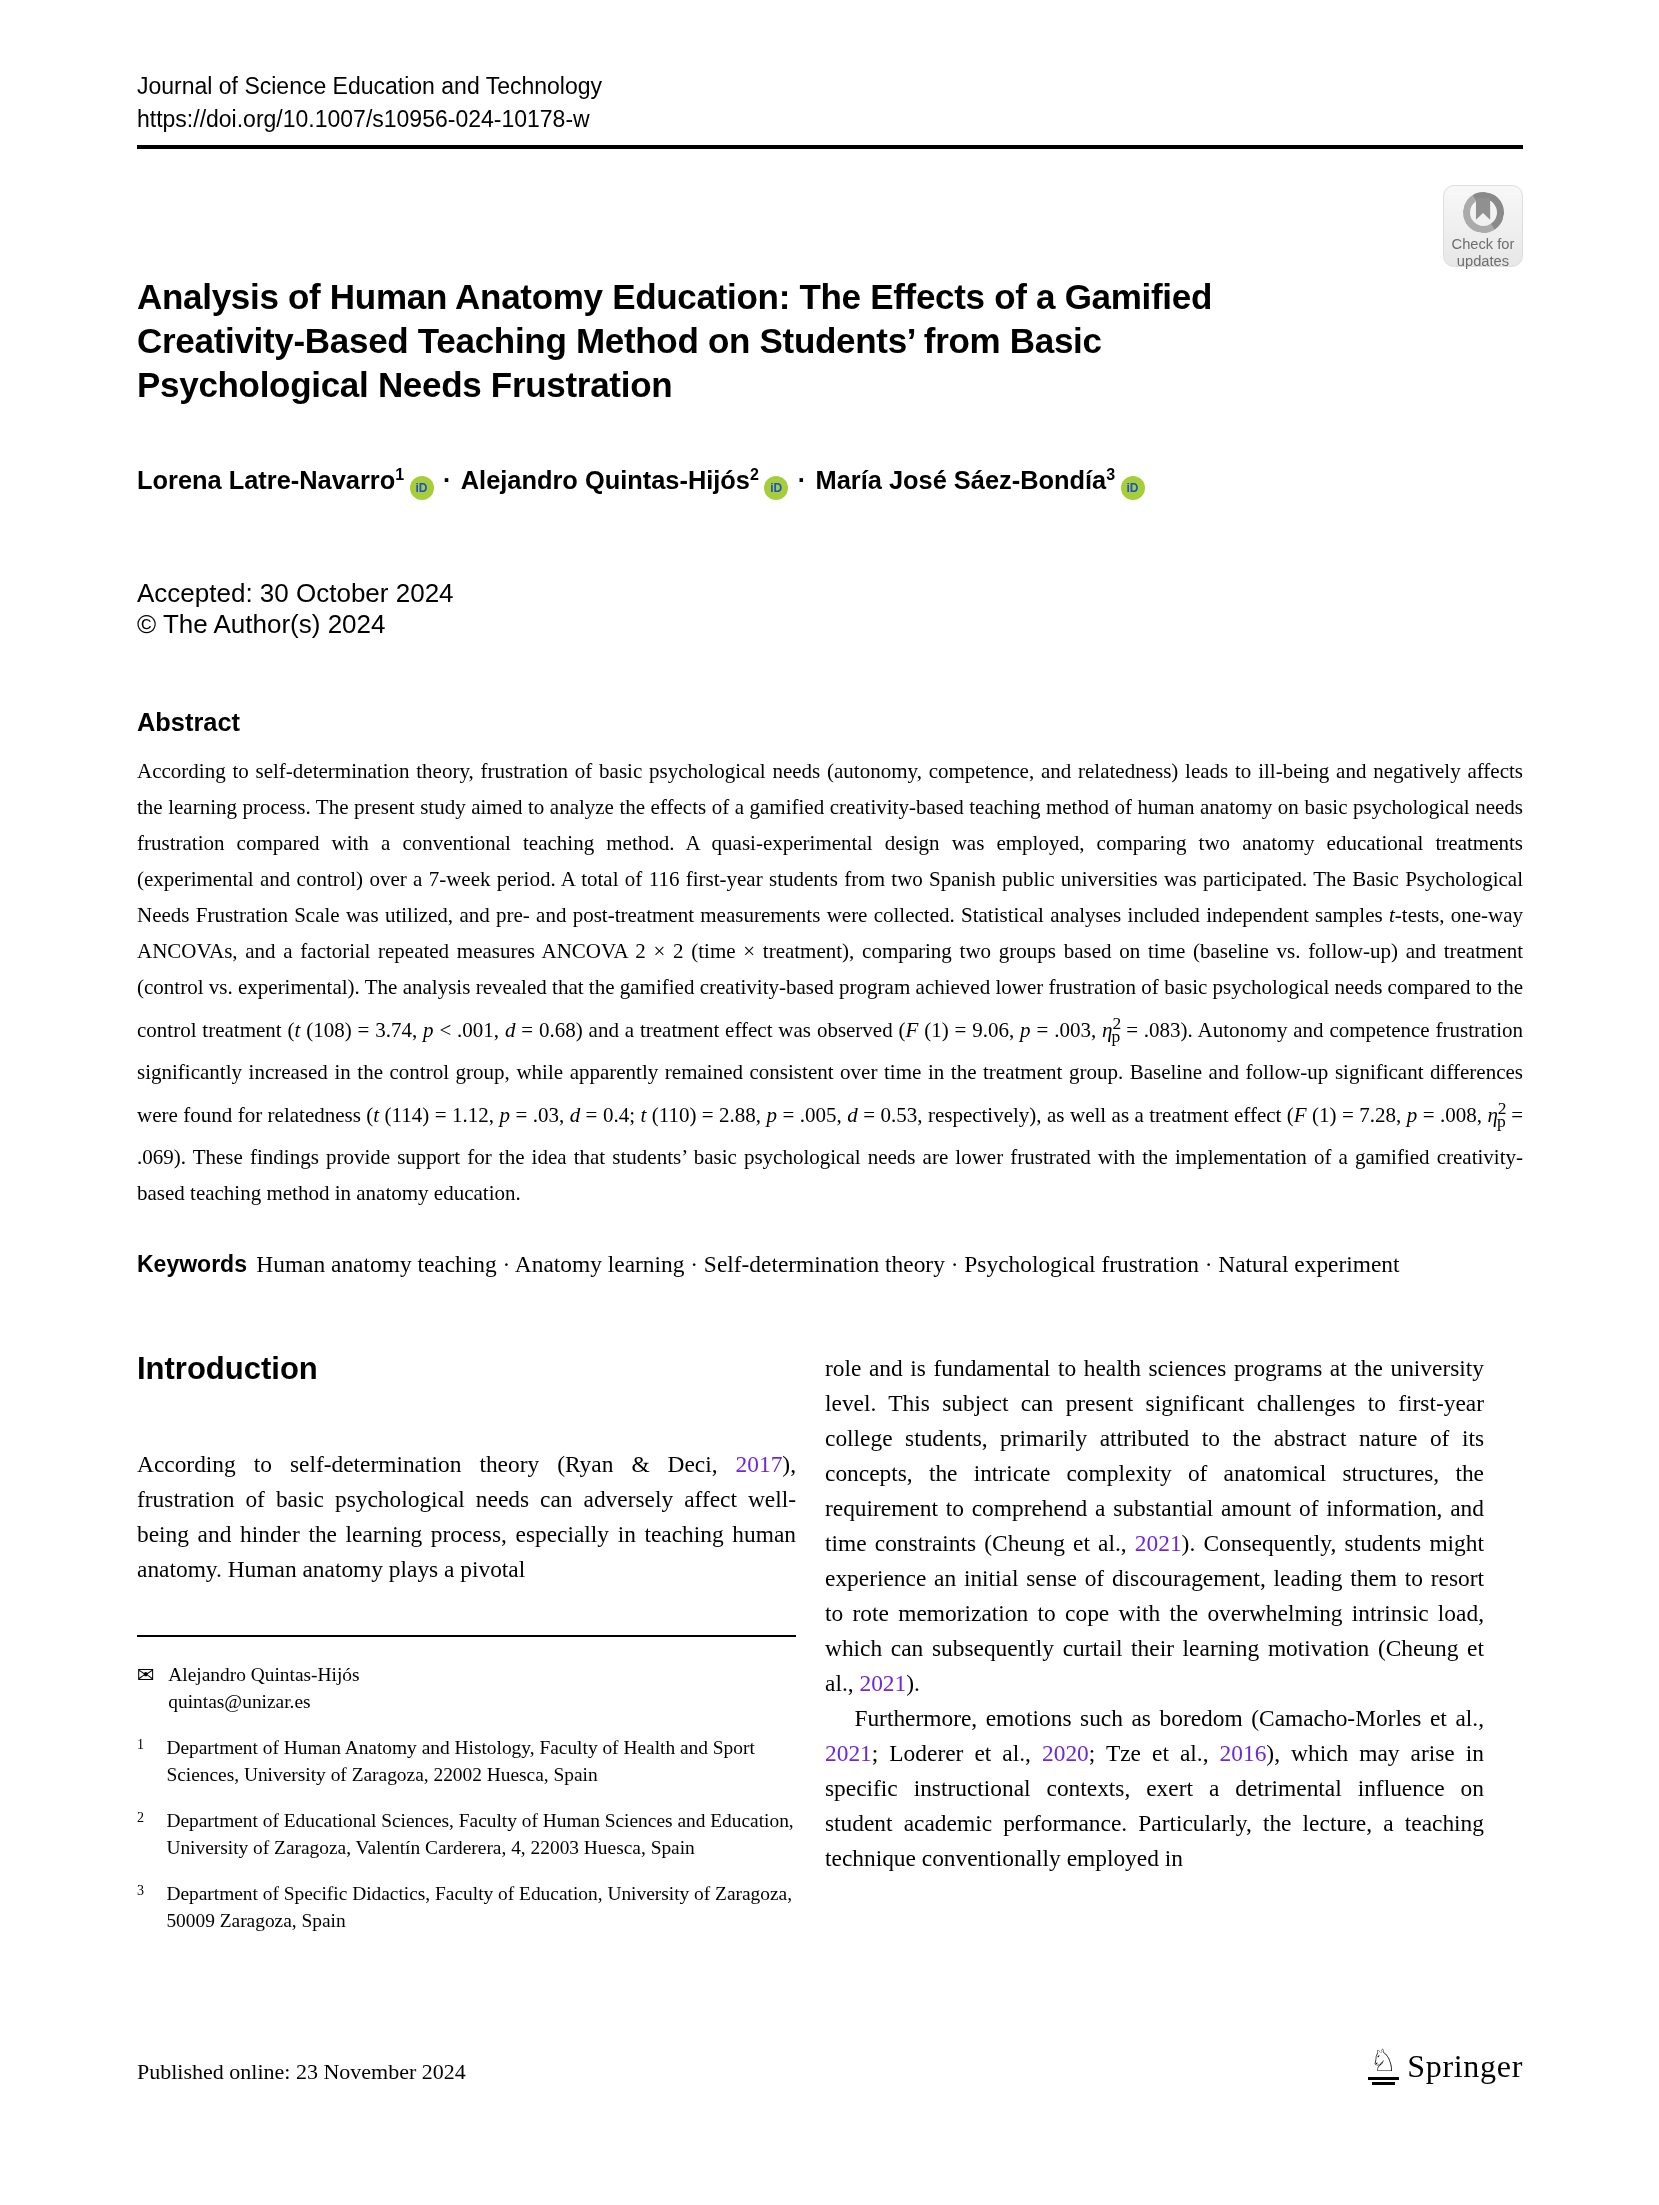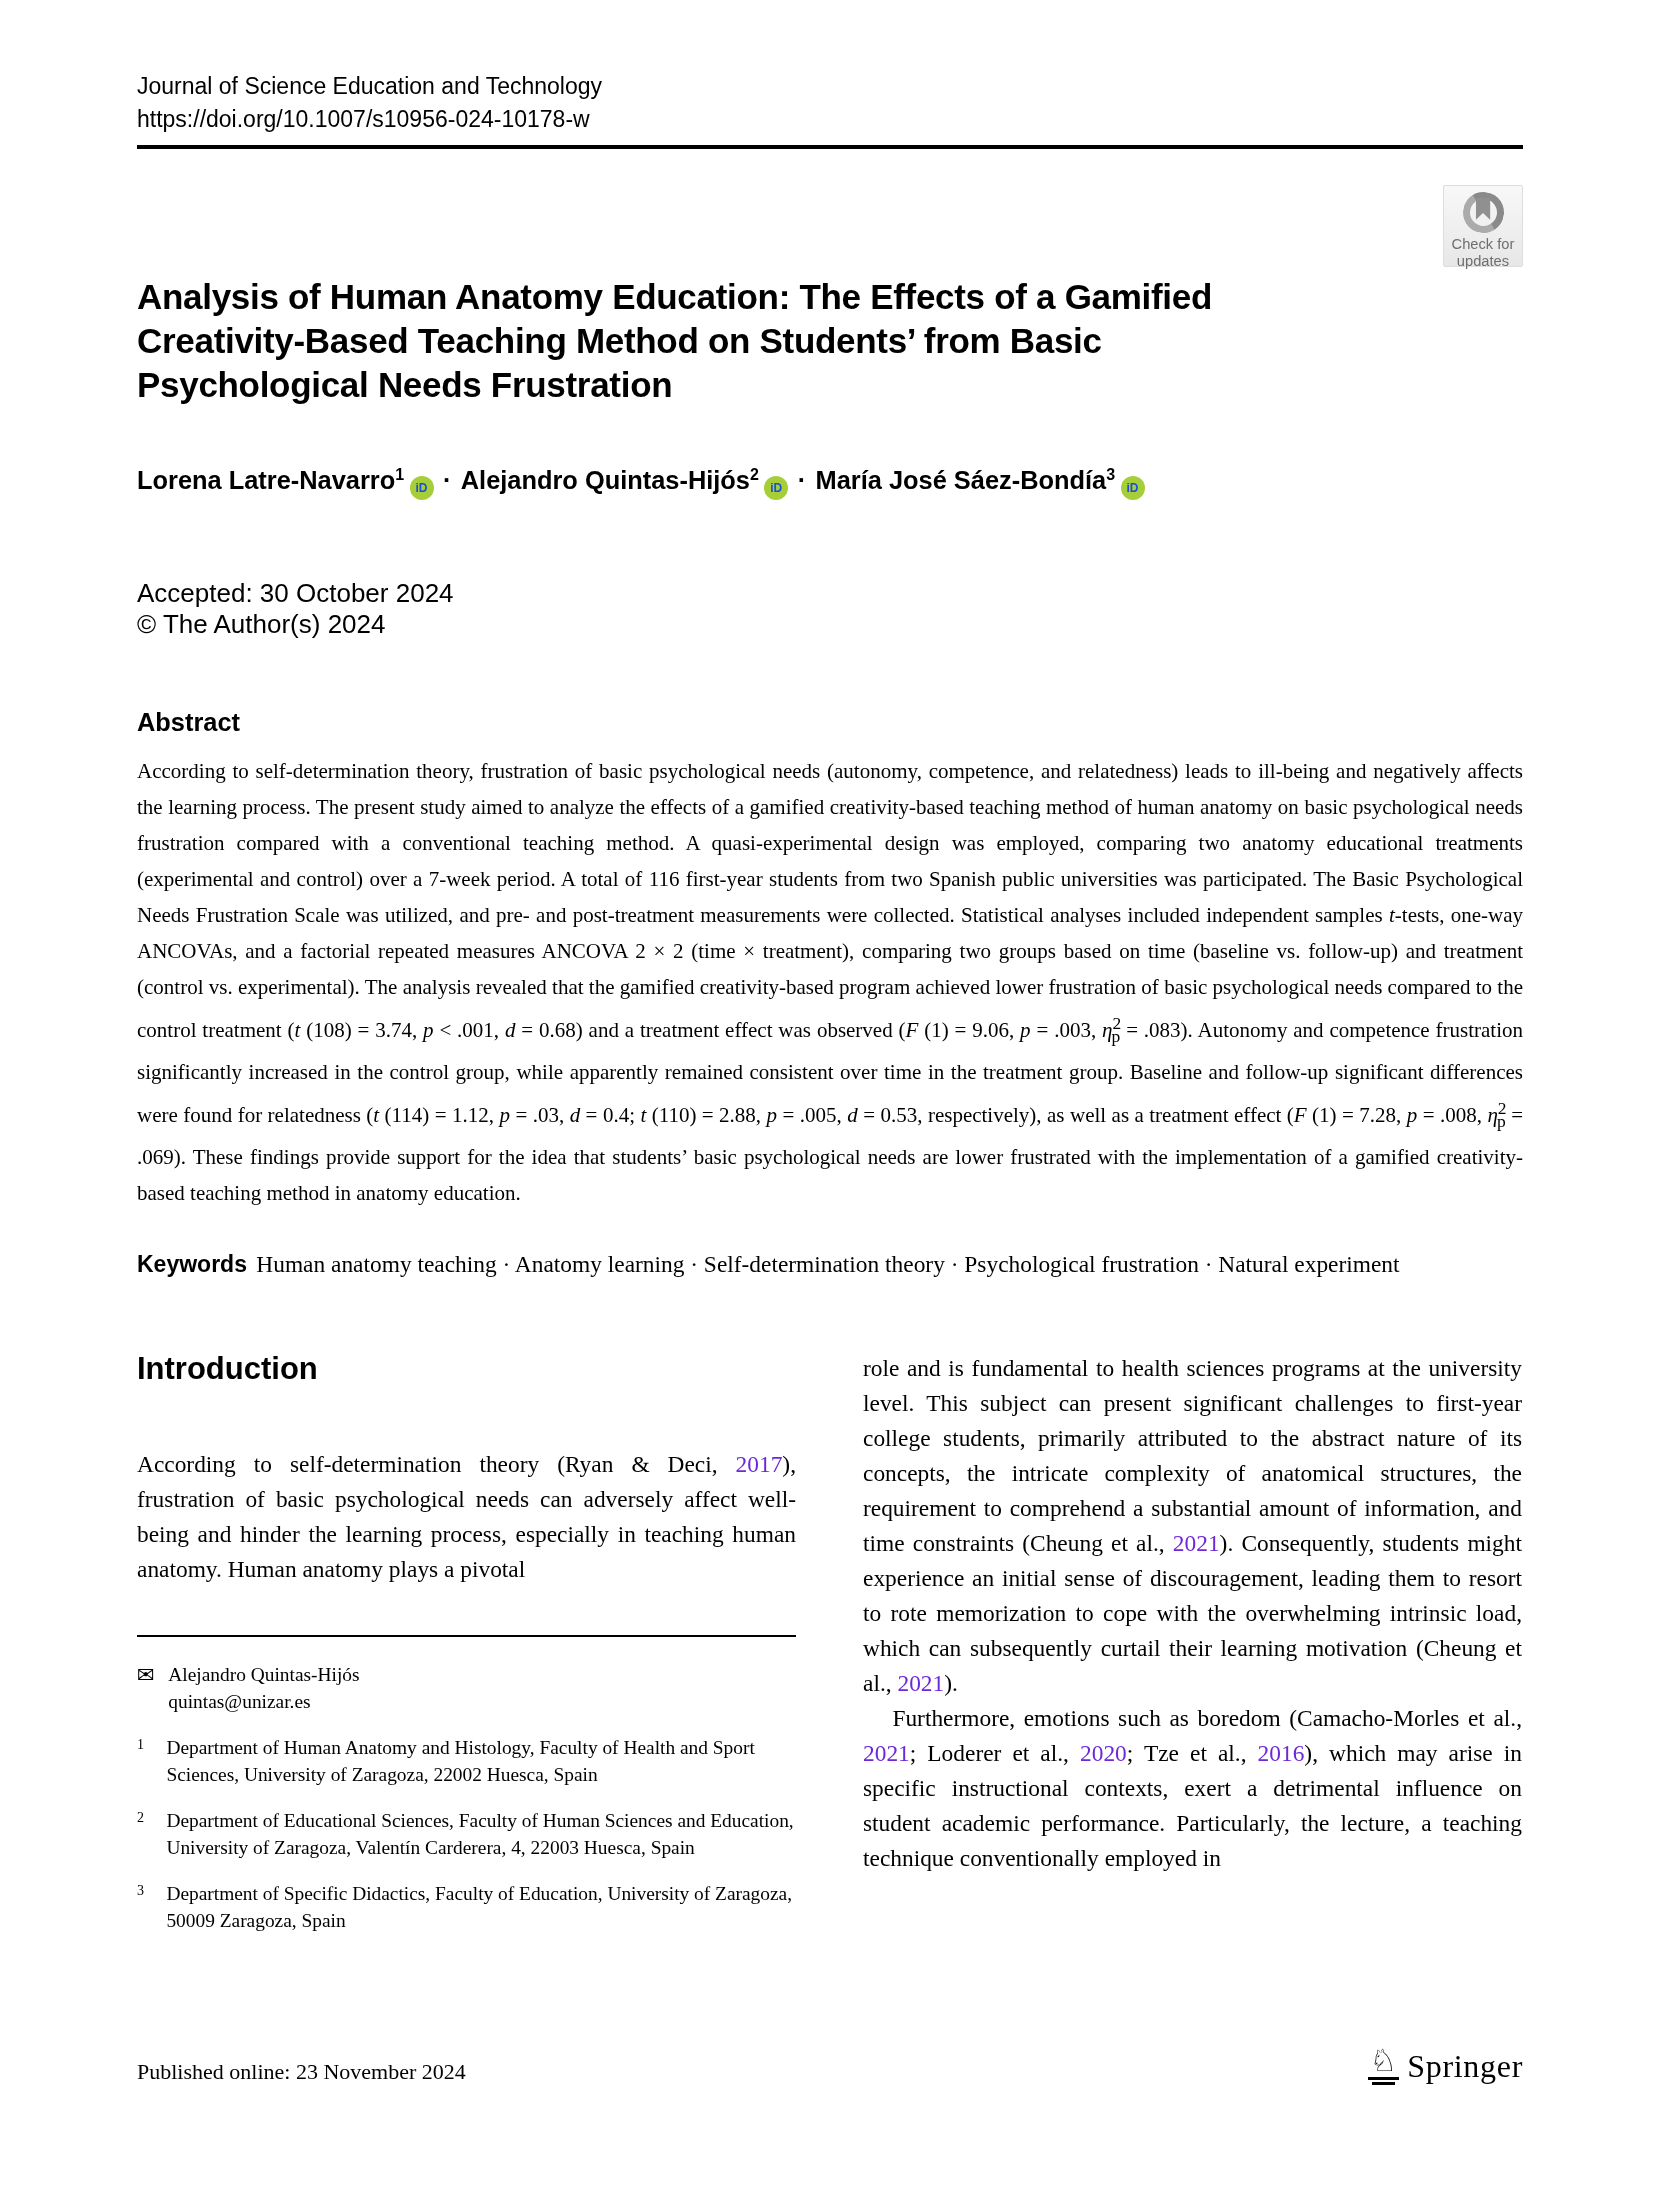--- a/index.html
+++ b/index.html
@@ -4,21 +4,21 @@
 <style>
   html,body{margin:0;padding:0;background:#ffffff;}
   .page{position:relative;width:1660px;height:2205px;background:#fff;box-sizing:border-box;
         padding:70px 137px 16px 137px;font-family:"Liberation Serif",serif;color:#000;overflow:hidden;}
 
   
   .jheader{font-family:"Liberation Sans",sans-serif;font-size:23px;line-height:33px;}
   .rule{height:4px;background:#000;margin-top:9.4px;}
 
   
-  .badge{position:absolute;top:185px;right:137px;width:80px;height:82px;border-radius:2px;
+  .badge{position:absolute;top:185px;right:137px;width:80px;height:82px;border-radius:11px;
          background:linear-gradient(#f8f8f8,#e7e7e7);border:0.7px solid #ddd;box-sizing:border-box;
          display:flex;flex-direction:column;align-items:center;padding-top:6px;cursor:pointer;}
   .cuicon{position:relative;width:41px;height:41px;}
   .ring{box-sizing:border-box;width:41px;height:41px;border-radius:50%;border:7.4px solid #ababab;
         border-top-color:#8a8a8a;border-right-color:#8a8a8a;transform:rotate(12deg);}
   .bookmark{position:absolute;left:50%;top:6px;transform:translateX(-50%);width:14.7px;height:22px;
         background:#909090;clip-path:polygon(0 0,100% 0,100% 100%,50% 68%,0 100%);}
   .badge-text{font-family:"Liberation Sans",sans-serif;font-size:14.7px;line-height:16.7px;color:#6e6e6e;
         text-align:center;margin-top:3.3px;}
 
@@ -38,21 +38,21 @@
   .abs-h{font-family:"Liberation Sans",sans-serif;font-size:25.4px;font-weight:bold;margin:68px 0 0;}
   .abs-p{font-size:21px;line-height:36px;text-align:justify;margin:16px 0 0;}
   .it{font-style:italic;}
   a.link{color:#6d28d9;text-decoration:none;cursor:pointer;}
   sub.stack{margin-left:-0.55em;}
 
   .keywords{margin:37px 0 0;font-size:23.4px;line-height:33px;}
   .kw-h{font-family:"Liberation Sans",sans-serif;font-size:23px;font-weight:bold;margin-right:9.4px;text-align:center;}
 
   
-  .columns{display:flex;gap:67px;margin-top:70px;}
+  .columns{display:flex;gap:29px;margin-top:70px;}
   .col{width:659px;}
   .intro-h{font-family:"Liberation Sans",sans-serif;font-size:31px;font-weight:bold;margin:0;}
   .body{font-size:23.4px;line-height:35px;text-align:justify;margin:0;}
   .left-para{margin-top:60px;}
   .indent{text-indent:29.4px;}
 
   
   .footnote{margin-top:48px;font-size:19.4px;line-height:27px;}
   .fnrule{height:2px;background:#000;}
   .corr{display:flex;gap:13.4px;margin-top:24px;}

